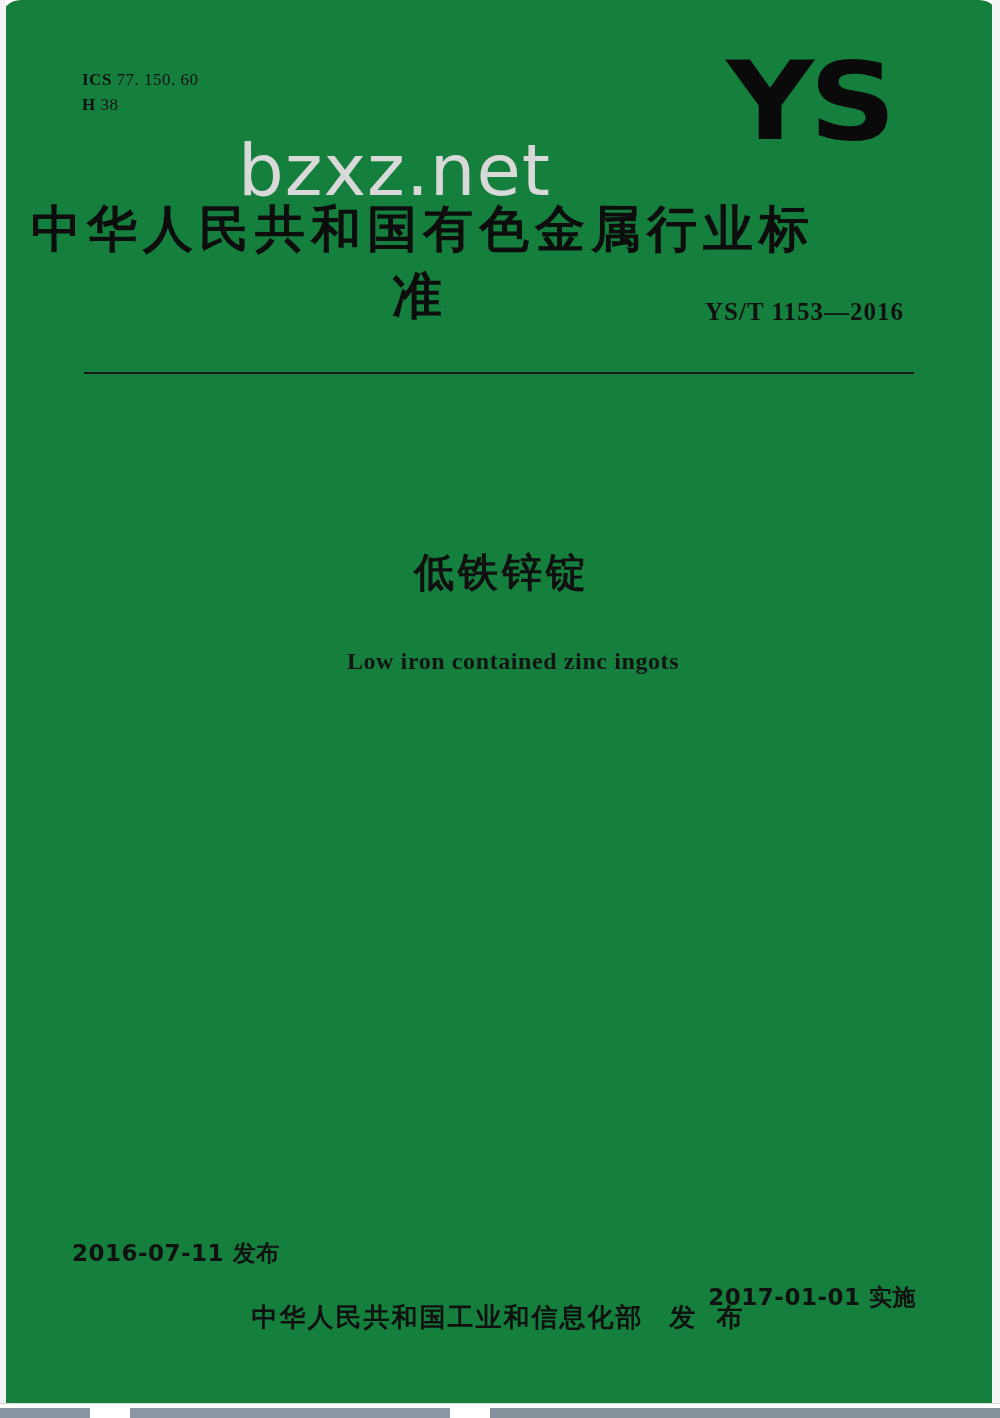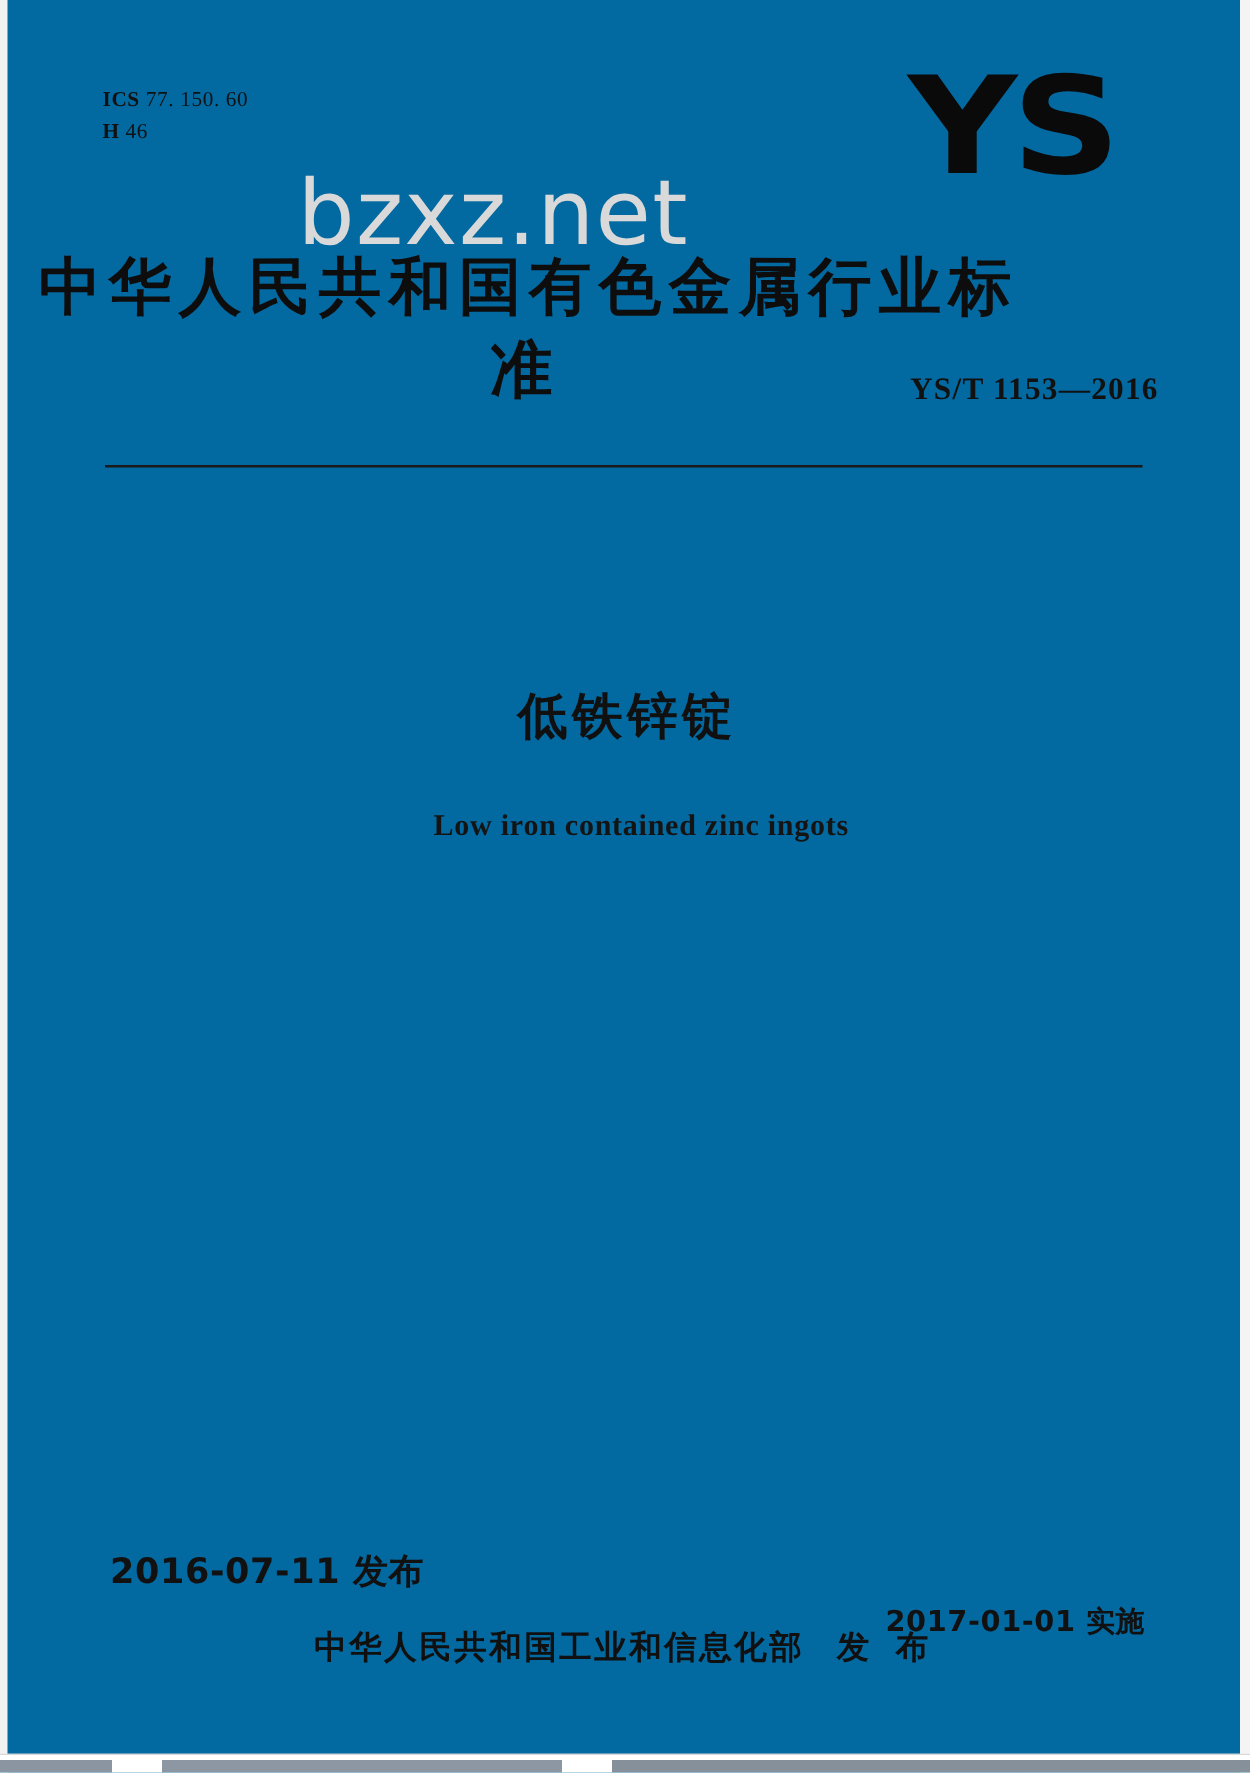--- a/index.html
+++ b/index.html
@@ -14,22 +14,23 @@
     font-family: "Liberation Sans", sans-serif;
     overflow: hidden;
   }
 
   .page {
     position: absolute;
     left: 0;
     top: 0;
     width: 1000px;
     height: 1418px;
-    background: #0369a1;
+    background: #15803d;
     box-sizing: border-box;
+    border-radius: 21px;
   }
 
   
   .scan-edge-left {
     position: absolute;
     left: 0; top: 0;
     width: 6px; height: 1418px;
     background: #f2f2f2;
   }
   .scan-edge-right {
@@ -114,21 +115,21 @@
     font-family: "DejaVu Sans", sans-serif;
     font-weight: bold;
     font-size: 50px;
     letter-spacing: 6px;
     color: #0d0d0d;
     text-indent: 6px;
   }
 
   .std-number {
     position: absolute;
-    right: 73px;
+    right: 96px;
     top: 298px;
     font-family: "Liberation Serif", serif;
     font-size: 25px;
     font-weight: bold;
     letter-spacing: 1px;
     color: #111;
   }
 
   .rule {
     position: absolute;
@@ -162,24 +163,24 @@
     font-family: "Liberation Serif", serif;
     font-weight: bold;
     font-size: 24px;
     letter-spacing: 0.6px;
     color: #141414;
   }
 
   
   .date-left {
     position: absolute;
-    left: 88px;
+    left: 72px;
     top: 1238px;
     font-family: "DejaVu Sans", sans-serif;
-    font-size: 28px;
+    font-size: 23px;
     font-weight: bold;
     letter-spacing: 0.5px;
     color: #111;
   }
   .date-right {
     position: absolute;
     right: 84px;
     top: 1238px;
     font-family: "DejaVu Sans", sans-serif;
     font-size: 23px;
@@ -215,21 +216,21 @@
   <div class="scan-edge-left"></div>
   <div class="scan-edge-right"></div>
 
   <div class="ics-block">
     <div class="ics-line">
       <span>ICS</span>
       <span class="num">77. 150. 60</span>
     </div>
     <div class="ics-line">
       <span>H</span>
-      <span class="num">46</span>
+      <span class="num">38</span>
     </div>
   </div>
 
   <div class="ys-logo">YS</div>
 
   <div class="watermark">bzxz.net</div>
 
   <div class="std-header">中华人民共和国有色金属行业标准</div>
 
   <div class="std-number">YS/T 1153—2016</div>

